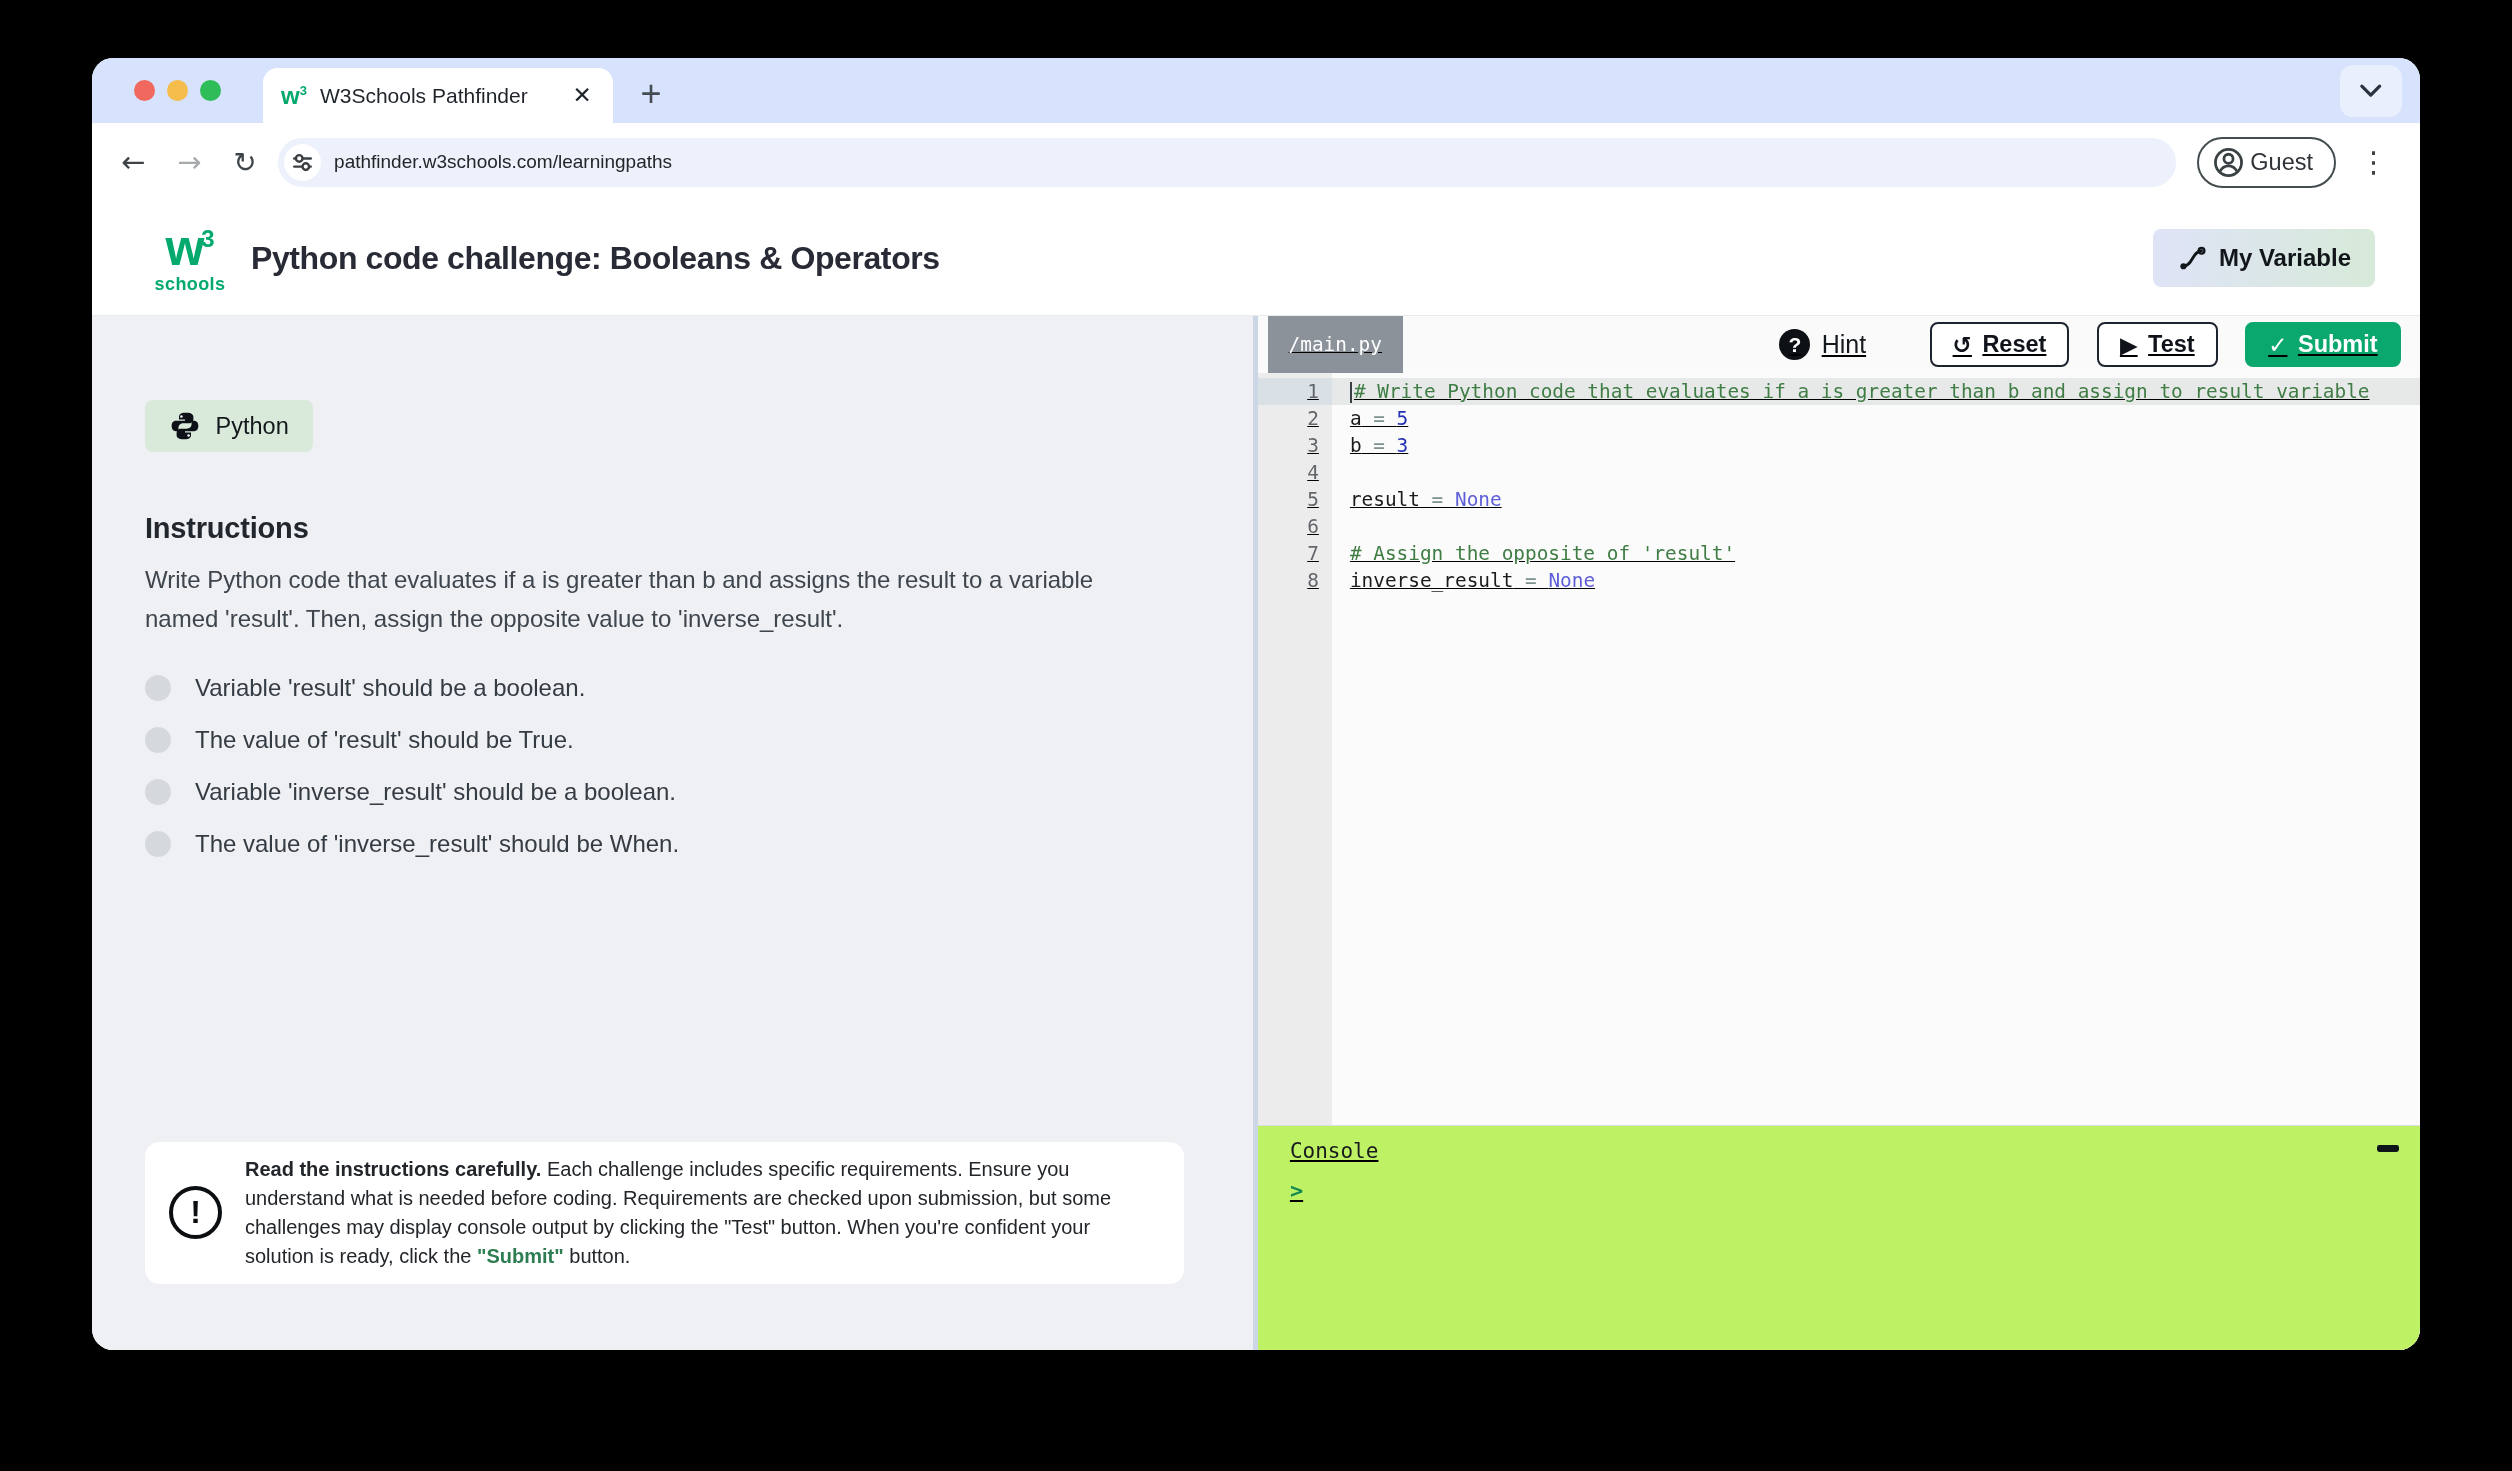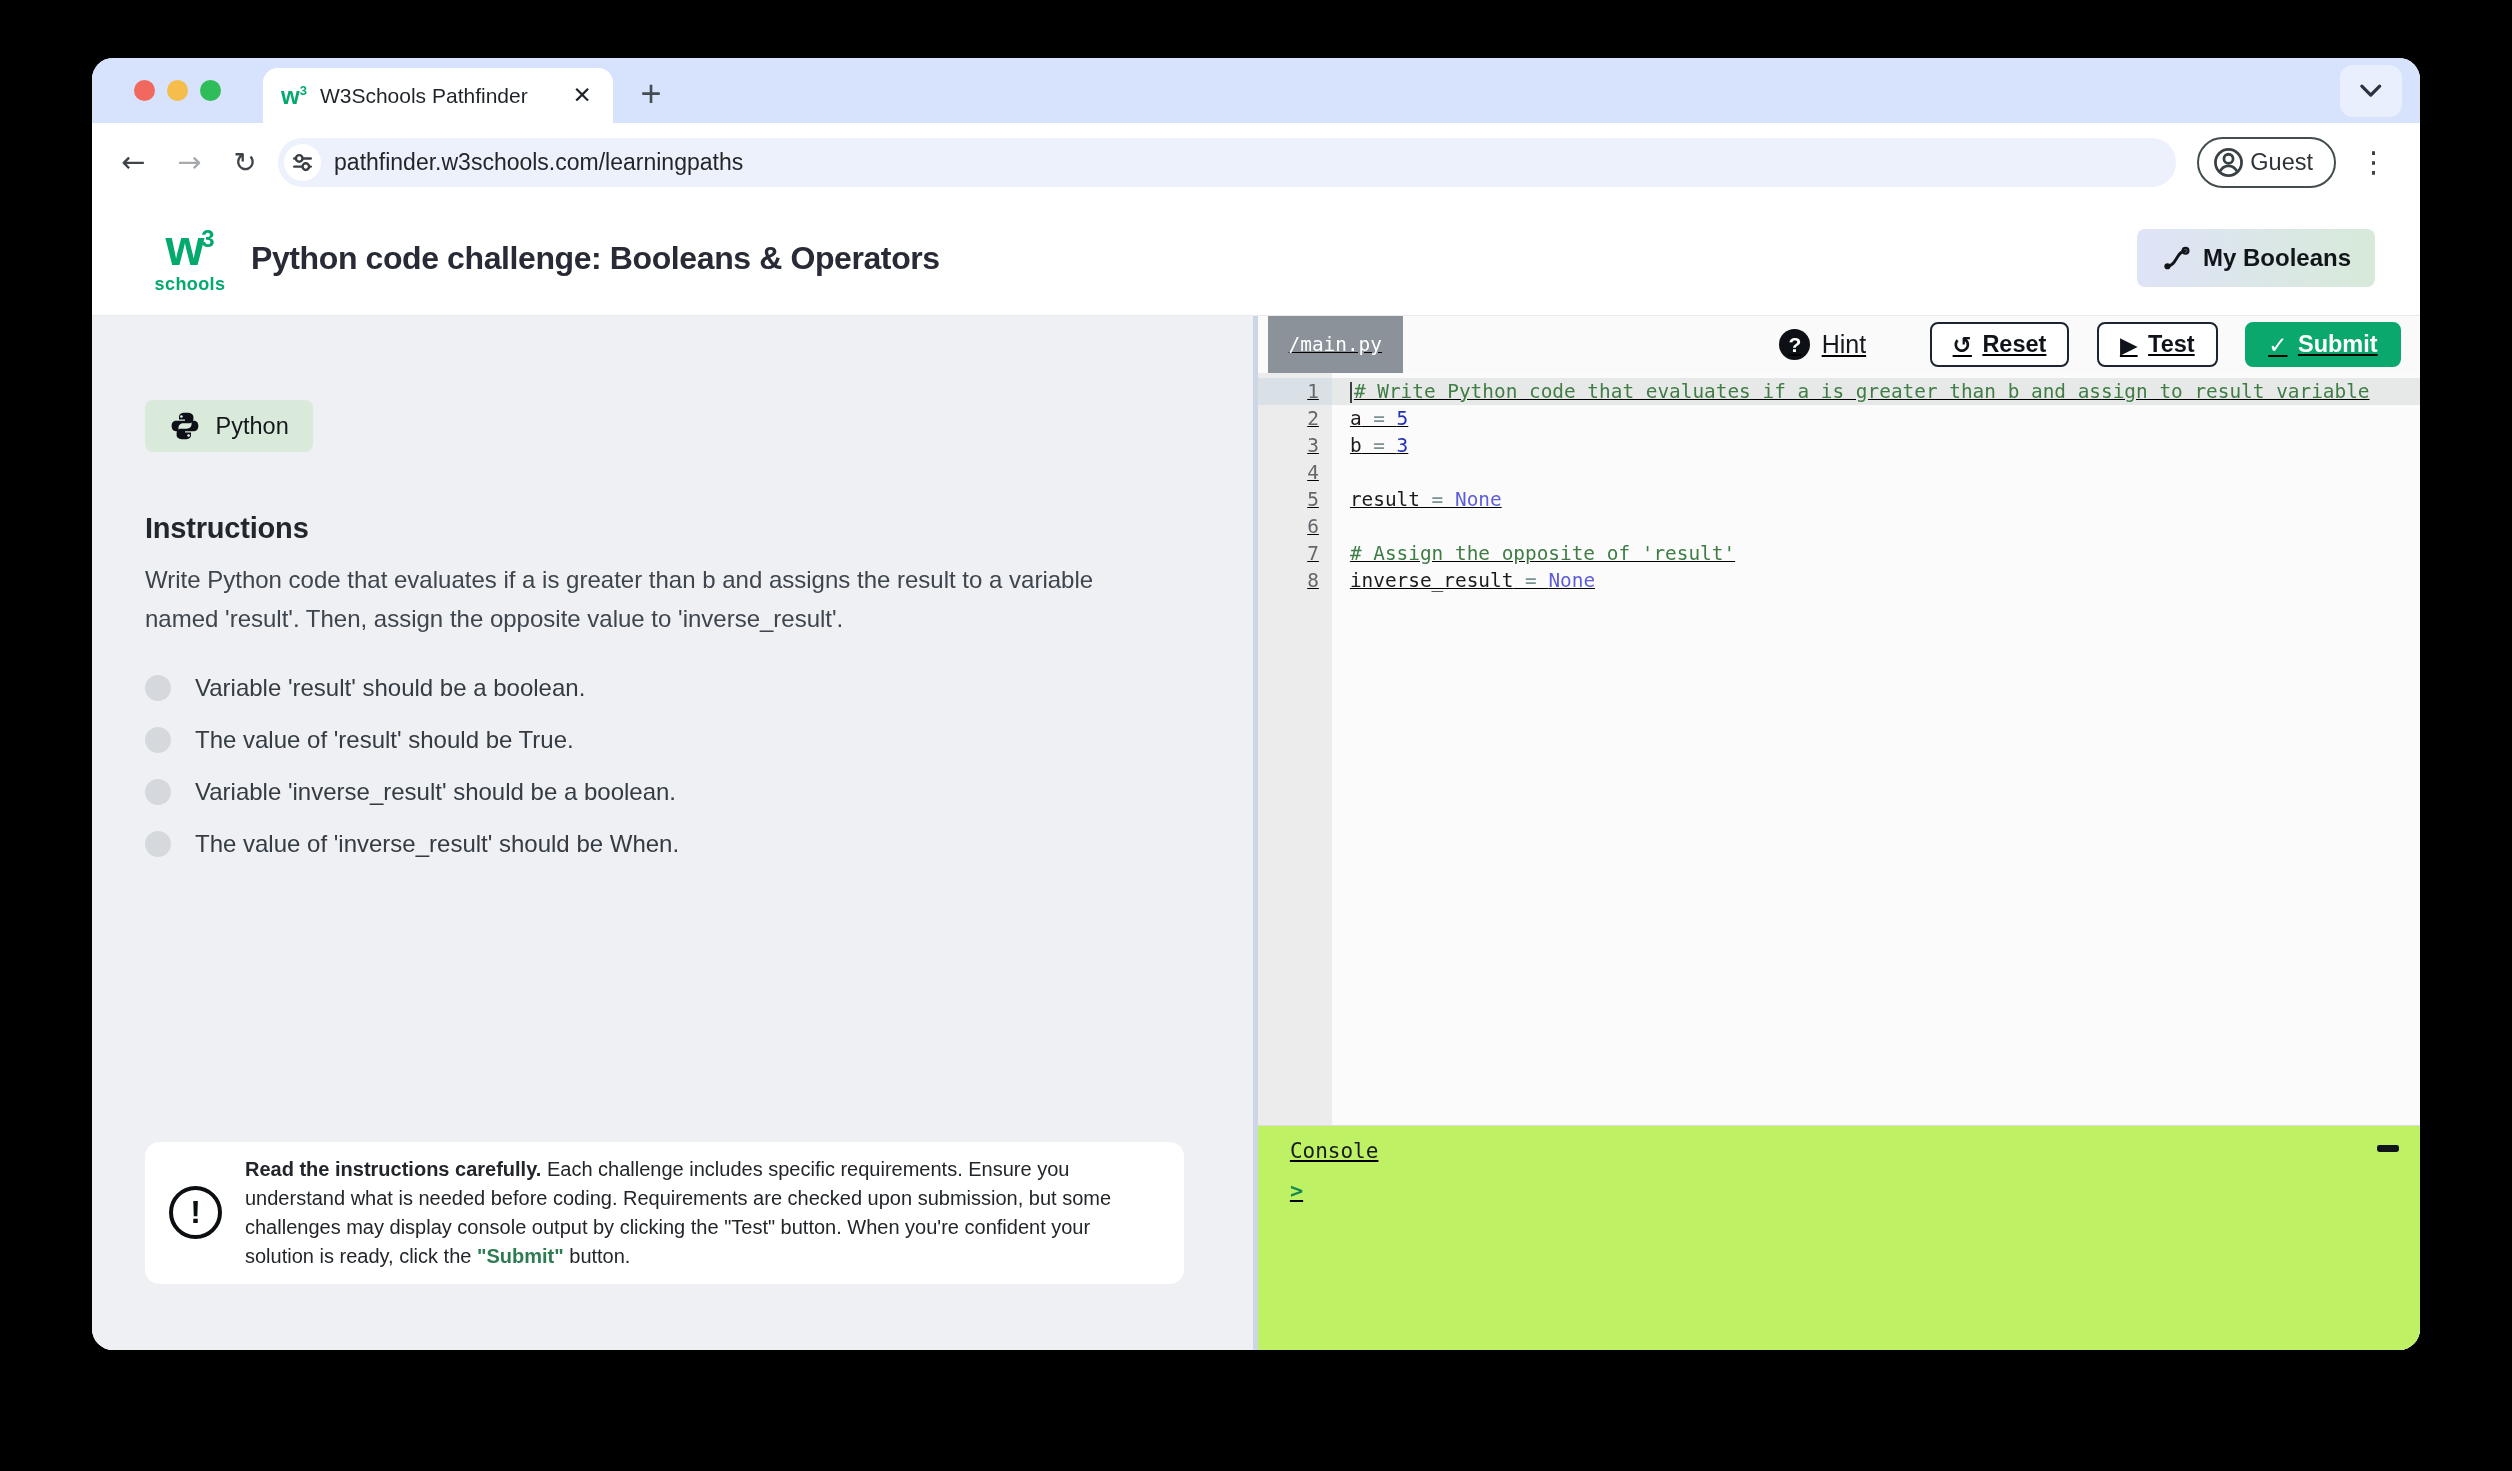--- a/index.html
+++ b/index.html
@@ -25,21 +25,21 @@
               background:#e9effd; border-radius:13px; display:flex; align-items:center; justify-content:center; }
 
   .urlrow { height:78px; background:#fff; display:flex; align-items:center; padding:0 24px; flex:none; }
   .navic { font-family:"DejaVu Sans", sans-serif; font-size:29px; }
   .nav-back { color:#3f4449; margin-left:4.9px; }
   .nav-fwd  { color:#a8abae; margin-left:32px; }
   .nav-reload { color:#3f4449; margin-left:32px; font-size:27.5px; }
   .urlpill { flex:1; height:49px; background:#edf1fb; border-radius:24px; margin:0 21px;
              display:flex; align-items:center; padding-left:6.5px; }
   .site-chip { width:37px; height:37px; border-radius:50%; background:#fff; display:flex; align-items:center; justify-content:center; }
-  .urltext { margin-left:13px; font-size:23px; color:#232629; }
+  .urltext { margin-left:13px; font-size:19px; color:#232629; }
   .guest { display:flex; align-items:center; gap:6px; border:2px solid #434c4e; border-radius:32px;
            padding:8px 21px 8px 14.6px; }
   .guest-label { font-size:23.5px; color:#2f3337; }
   .dotsmenu { font-size:29px; color:#3c4043; margin:0 8px 0 23px; letter-spacing:0; }
 
   
   .pageheader { height:115px; background:#fff; border-bottom:1.6px solid #e8eaee; display:flex; align-items:center;
                 padding:0 45px 0 50px; flex:none; }
   .w3logo { width:96px; text-align:center; line-height:1; }
   .w3logo .big { font-weight:bold; color:#04AA6D; font-size:50px; letter-spacing:-3.2px; }
@@ -167,21 +167,21 @@
         <span class="big">w<sup>3</sup></span>
         <span class="small">schools</span>
       </div>
       <h1 class="page-title">Python code challenge: Booleans &amp; Operators</h1>
       <div class="mylearn">
         <svg width="31" height="31" viewBox="0 0 24 24">
           <path d="M5 18c7 0 7-12 14-12" fill="none" stroke="#12161a" stroke-width="2.2" stroke-linecap="round"></path>
           <circle cx="5" cy="18" r="2.4" fill="#12161a"></circle>
           <circle cx="19" cy="6" r="2.2" fill="none" stroke="#12161a" stroke-width="1.8"></circle>
         </svg>
-        <span class="mylearn-label">My Booleans</span>
+        <span class="mylearn-label">My Variable</span>
       </div>
     </div>
 
     <div class="content">
 
       <div class="left-panel">
         <div class="lang-badge">
           <svg width="32" height="32" viewBox="0 0 24 24">
             <path d="M11.9 2c-2.6 0-4.4 1.1-4.4 3.1v2.1h4.5v0.9H5.2C3 8.1 2 9.9 2 12s1 3.9 3.2 3.9h1.9v-2.6c0-1.9 1.6-3.3 3.6-3.3h4.6c1.7 0 3-1.3 3-3V5.1C18.3 3.1 16 2 13.6 2h-1.7z" fill="#0d1117"></path>
             <circle cx="9.3" cy="4.9" r="1" fill="#eef0f4"></circle>

